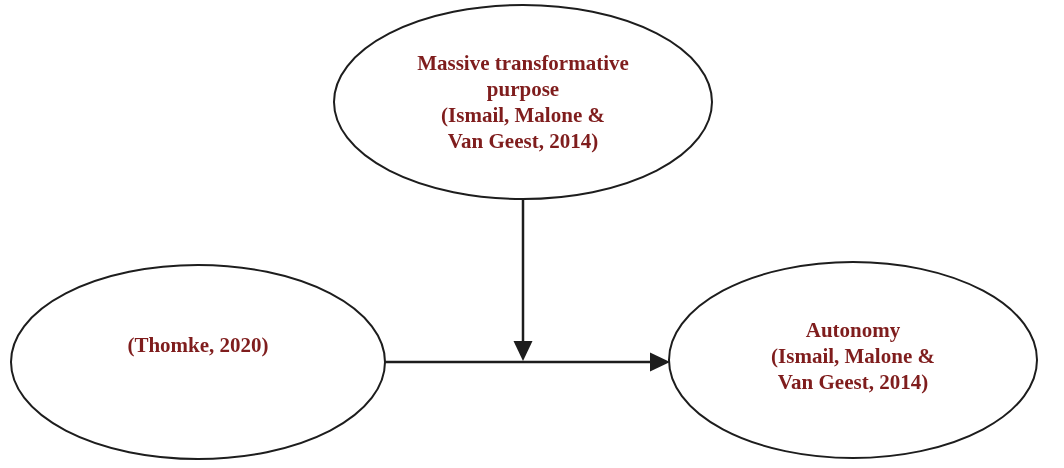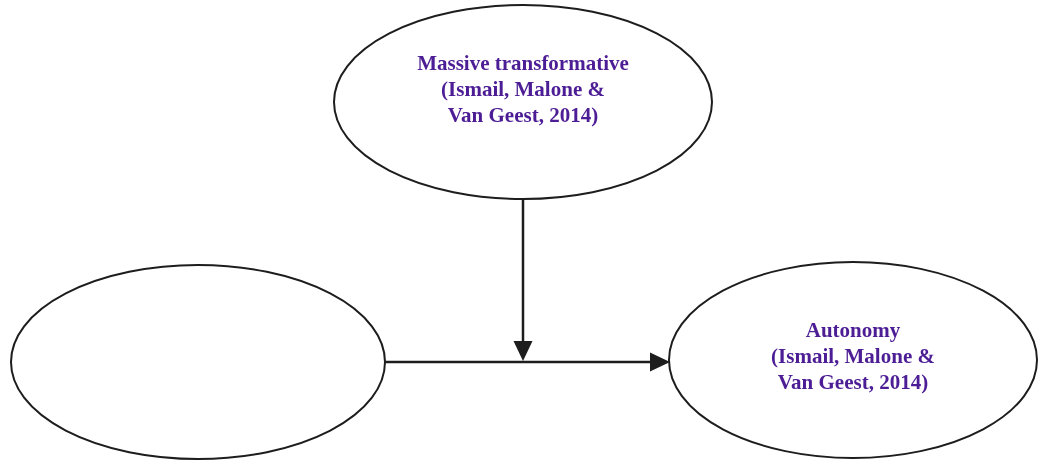--- a/index.html
+++ b/index.html
@@ -6,21 +6,21 @@
     margin: 0;
     padding: 0;
     background: #ffffff;
   }
   .canvas {
     position: relative;
     width: 1064px;
     height: 468px;
     background: #ffffff;
     font-family: "Liberation Serif", "DejaVu Serif", serif;
-    color: #4c1d95;
+    color: #7f1d1d;
     overflow: hidden;
   }
   .diagram-svg {
     position: absolute;
     left: 0;
     top: 0;
     width: 1064px;
     height: 468px;
   }
   .node-label {
@@ -56,25 +56,27 @@
     </g>
 
     <g>
       <line x1="523" y1="199" x2="523" y2="344" stroke="#1d1d1d" stroke-width="2.5"></line>
       <polygon points="523,361 513.5,341 532.5,341" fill="#1d1d1d"></polygon>
     </g>
   </svg>
 
   <div class="node-label label-mtp">
     <div class="node-title">Massive transformative</div>
+    <div class="node-title">purpose</div>
     <div class="node-citation">(Ismail, Malone &amp;</div>
     <div class="node-citation">Van Geest, 2014)</div>
   </div>
 
   <div class="node-label label-culture">
+    <div class="node-citation">(Thomke, 2020)</div>
   </div>
 
   <div class="node-label label-autonomy">
     <div class="node-title">Autonomy</div>
     <div class="node-citation">(Ismail, Malone &amp;</div>
     <div class="node-citation">Van Geest, 2014)</div>
   </div>
 
 </div>
 

